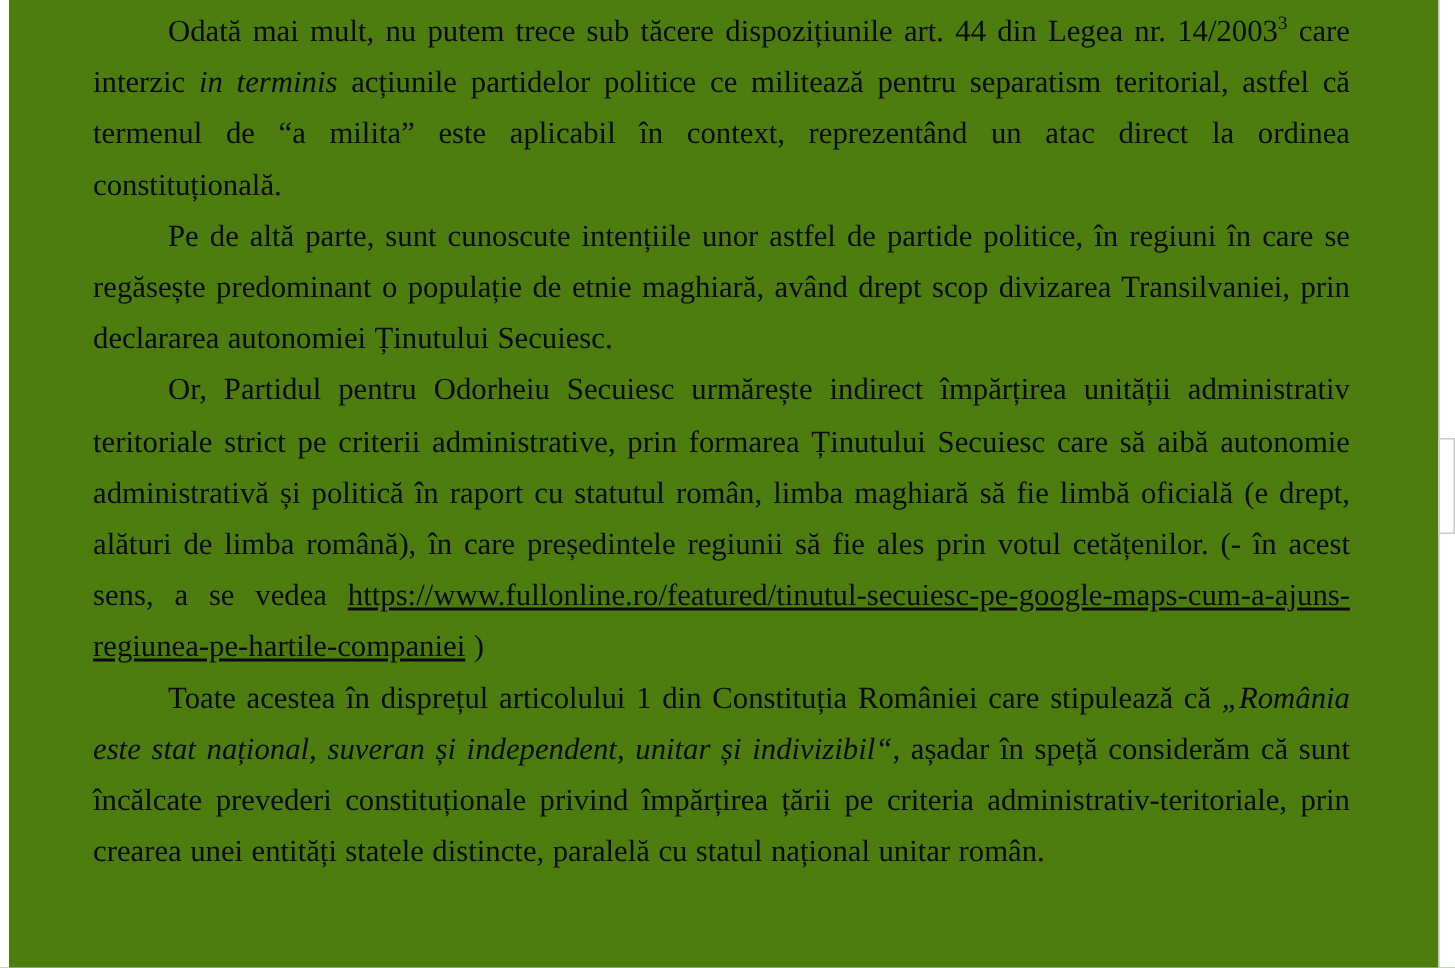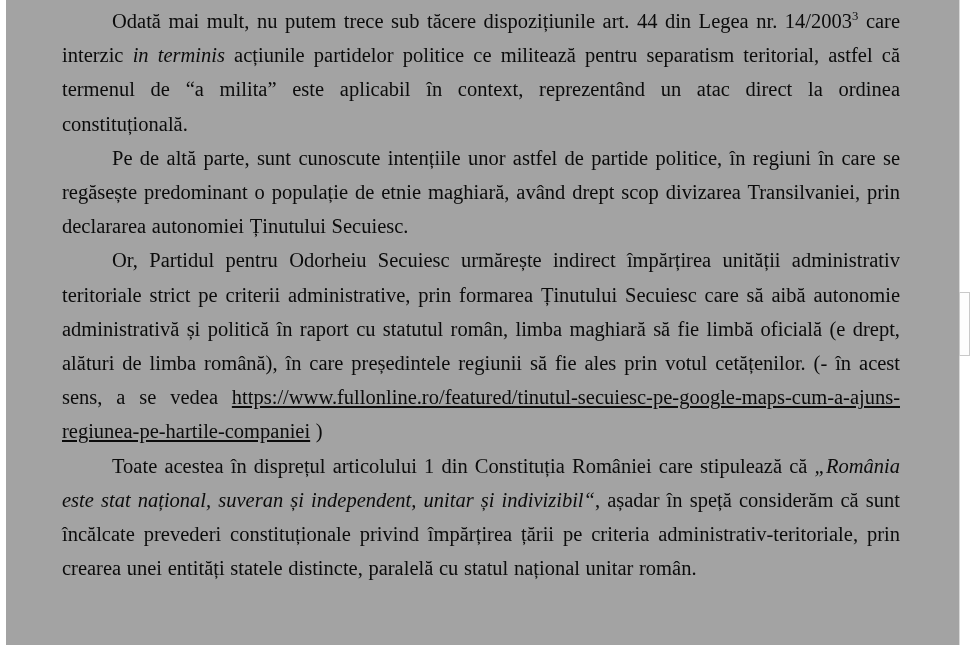--- a/index.html
+++ b/index.html
@@ -10,21 +10,21 @@
   body {
     width: 970px;
     height: 645px;
     overflow: hidden;
     font-family: "Liberation Serif", serif;
   }
   #page {
     position: relative;
     width: 970px;
     height: 645px;
-    background: #a3a3a3;
+    background: #4d7c0f;
   }
   #doc-body {
     position: absolute;
     left: 62px;
     top: 4px;
     width: 838px;
   }
   p.para {
     margin: 0 0 0 0;
     text-align: justify;

